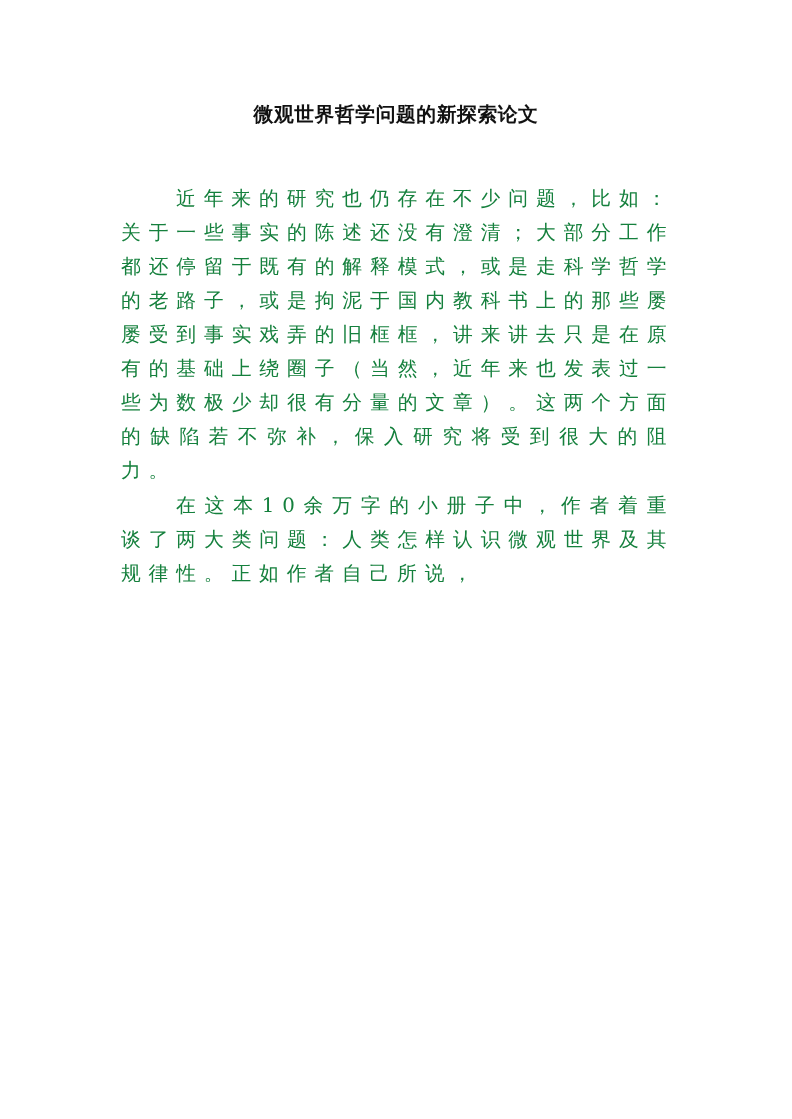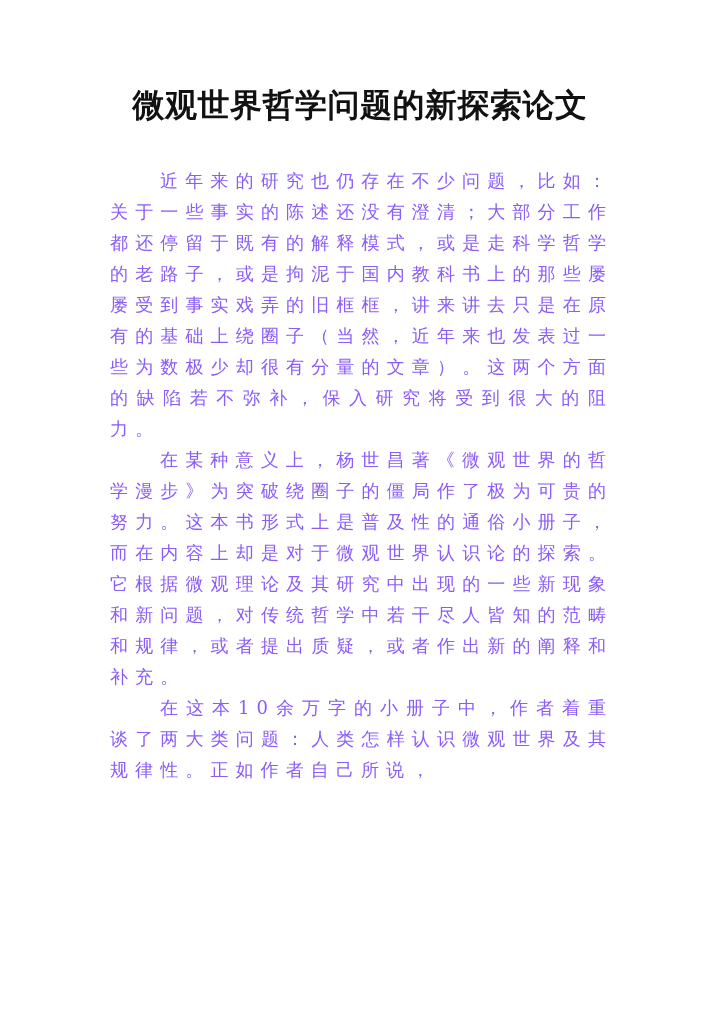--- a/index.html
+++ b/index.html
@@ -24,45 +24,44 @@
       background: #ffffff;
     }
     .title {
       position: absolute;
       top: 88px;
       left: 0;
       width: 720px;
       text-align: center;
       font-family: "DejaVu Sans", "Liberation Sans", sans-serif;
       font-weight: bold;
-      font-size: 32px;
+      font-size: 18px;
       line-height: 34px;
       letter-spacing: 0.5px;
       color: #111111;
     }
     .body-text {
       position: absolute;
       top: 165px;
       left: 110px;
       width: 503px;
     }
     .para {
       margin: 0;
       font-size: 18px;
       line-height: 31px;
       letter-spacing: 7.1px;
       text-indent: 50px;
       text-align: justify;
-      color: #8b5cf6;
+      color: #15803d;
       word-break: break-all;
     }
   </style>
 </head>
 <body>
 
 <div class="page">
   <div class="title">微观世界哲学问题的新探索论文</div>
   <div class="body-text">
     <p class="para">近年来的研究也仍存在不少问题，比如：关于一些事实的陈述还没有澄清；大部分工作都还停留于既有的解释模式，或是走科学哲学的老路子，或是拘泥于国内教科书上的那些屡屡受到事实戏弄的旧框框，讲来讲去只是在原有的基础上绕圈子（当然，近年来也发表过一些为数极少却很有分量的文章）。这两个方面的缺陷若不弥补，保入研究将受到很大的阻力。</p>
-    <p class="para">在某种意义上，杨世昌著《微观世界的哲学漫步》为突破绕圈子的僵局作了极为可贵的努力。这本书形式上是普及性的通俗小册子，而在内容上却是对于微观世界认识论的探索。它根据微观理论及其研究中出现的一些新现象和新问题，对传统哲学中若干尽人皆知的范畴和规律，或者提出质疑，或者作出新的阐释和补充。</p>
     <p class="para">在这本10余万字的小册子中，作者着重谈了两大类问题：人类怎样认识微观世界及其规律性。正如作者自己所说，</p>
   </div>
 </div>
 
 </body></html>

